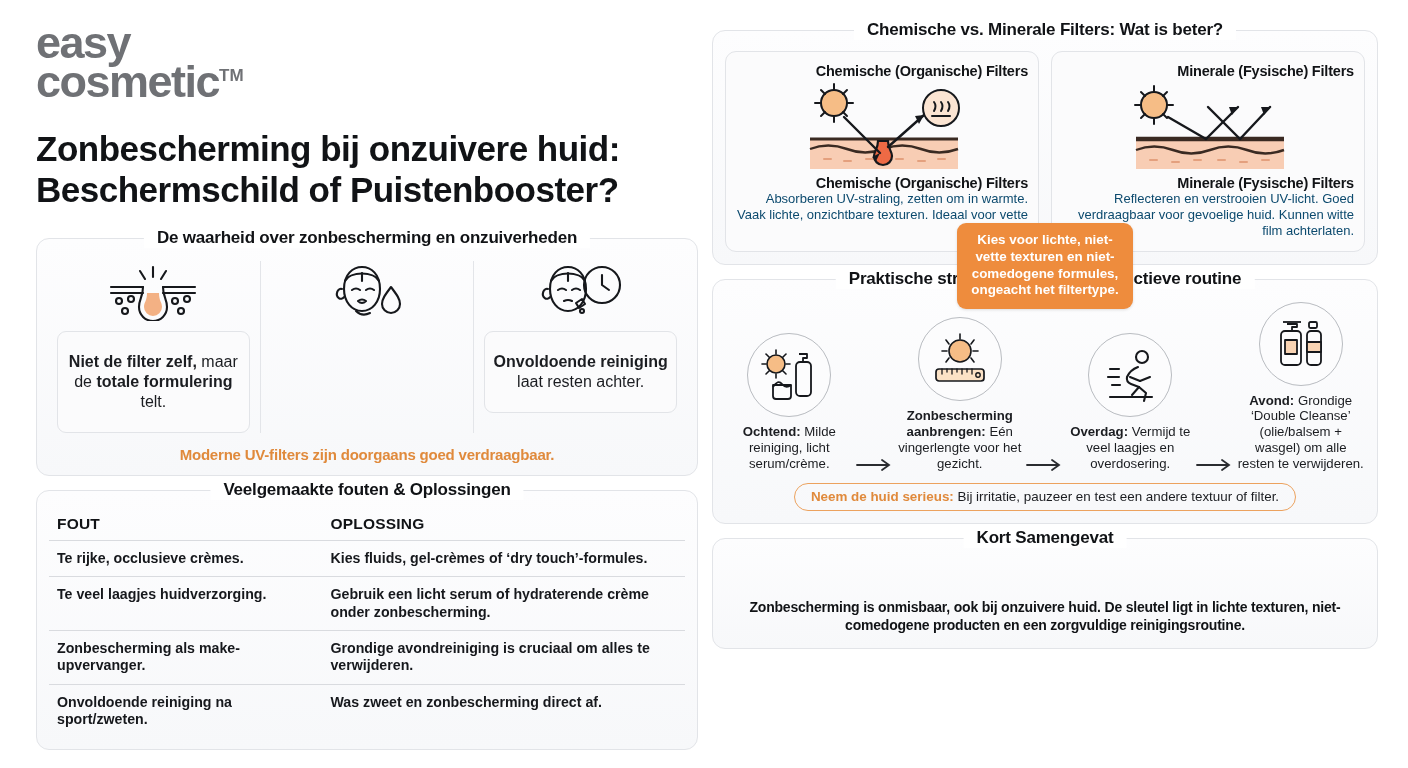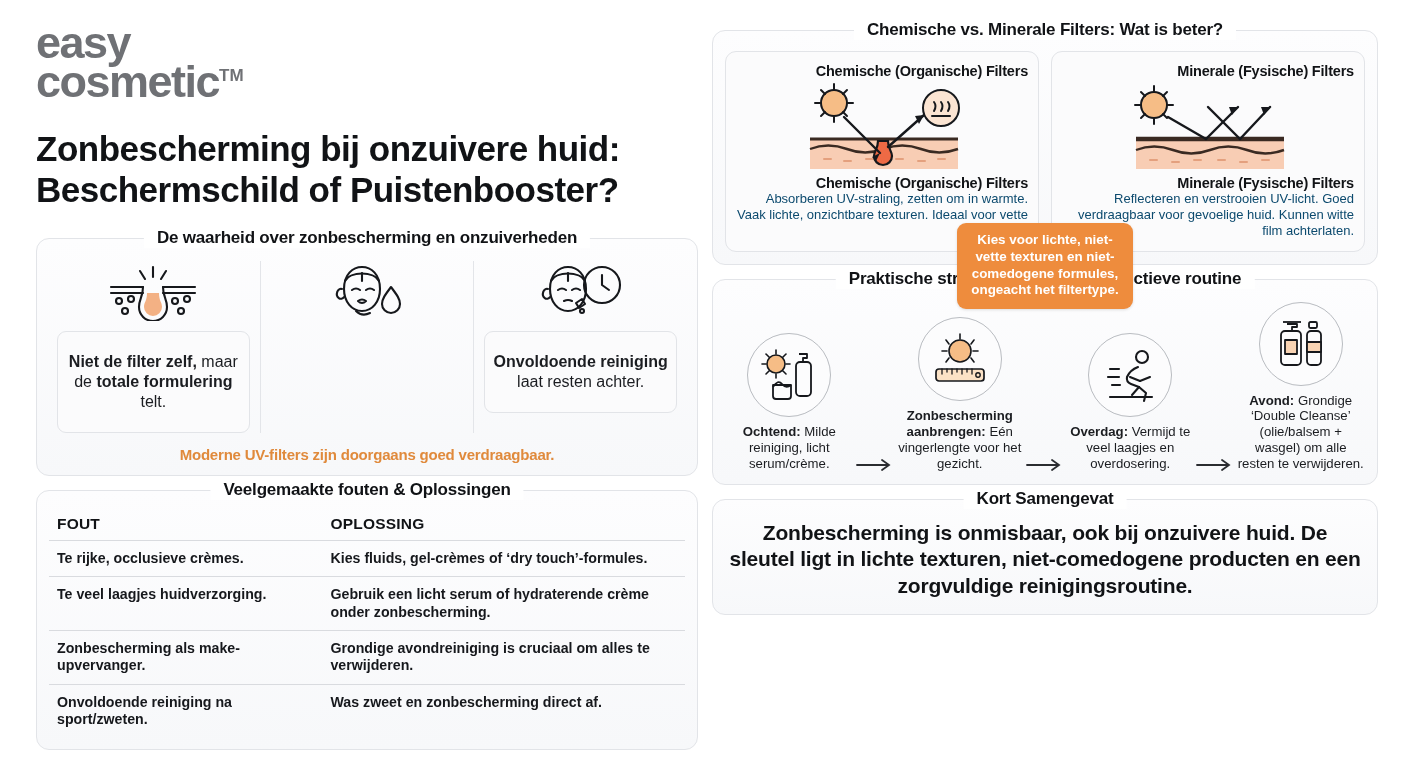--- a/index.html
+++ b/index.html
@@ -204,25 +204,26 @@
     width: fit-content;
     max-width: 100%;
     color: #1b1d21;
   }
   .tip b { color: #e08a3c; font-weight: 700; }
 
   
   .summary-card { padding: 20px 16px 14px; }
   .summary-text {
     text-align: center;
-    font-size: 21px;
+    font-size: 14px;
     font-weight: 700;
     line-height: 1.27;
     letter-spacing: -0.2px;
     color: #111316;
+    margin-top: 40px;
   }
 
   svg { display: block; }
 </style>
 </head>
 <body>
 
 <div class="page">
 
   <div class="col-left">
@@ -566,20 +567,23 @@
               </g>
             </svg>
           </div>
           <div class="step-txt">
             <b>Avond:</b><span> Grondige ‘Double Cleanse’ (olie/balsem + wasgel) om alle resten te verwijderen.</span>
           </div>
         </div>
 
       </div>
 
+      <div class="tip">
+        <b>Neem de huid serieus:</b><span> Bij irritatie, pauzeer en test een andere textuur of filter.</span>
+      </div>
     </div>
 
     <div class="card summary-card">
       <div class="card-title">Kort Samengevat</div>
       <div class="summary-text">Zonbescherming is onmisbaar, ook bij onzuivere huid. De sleutel ligt in lichte texturen, niet-comedogene producten en een zorgvuldige reinigingsroutine.</div>
     </div>
 
   </div>
 </div>
 

